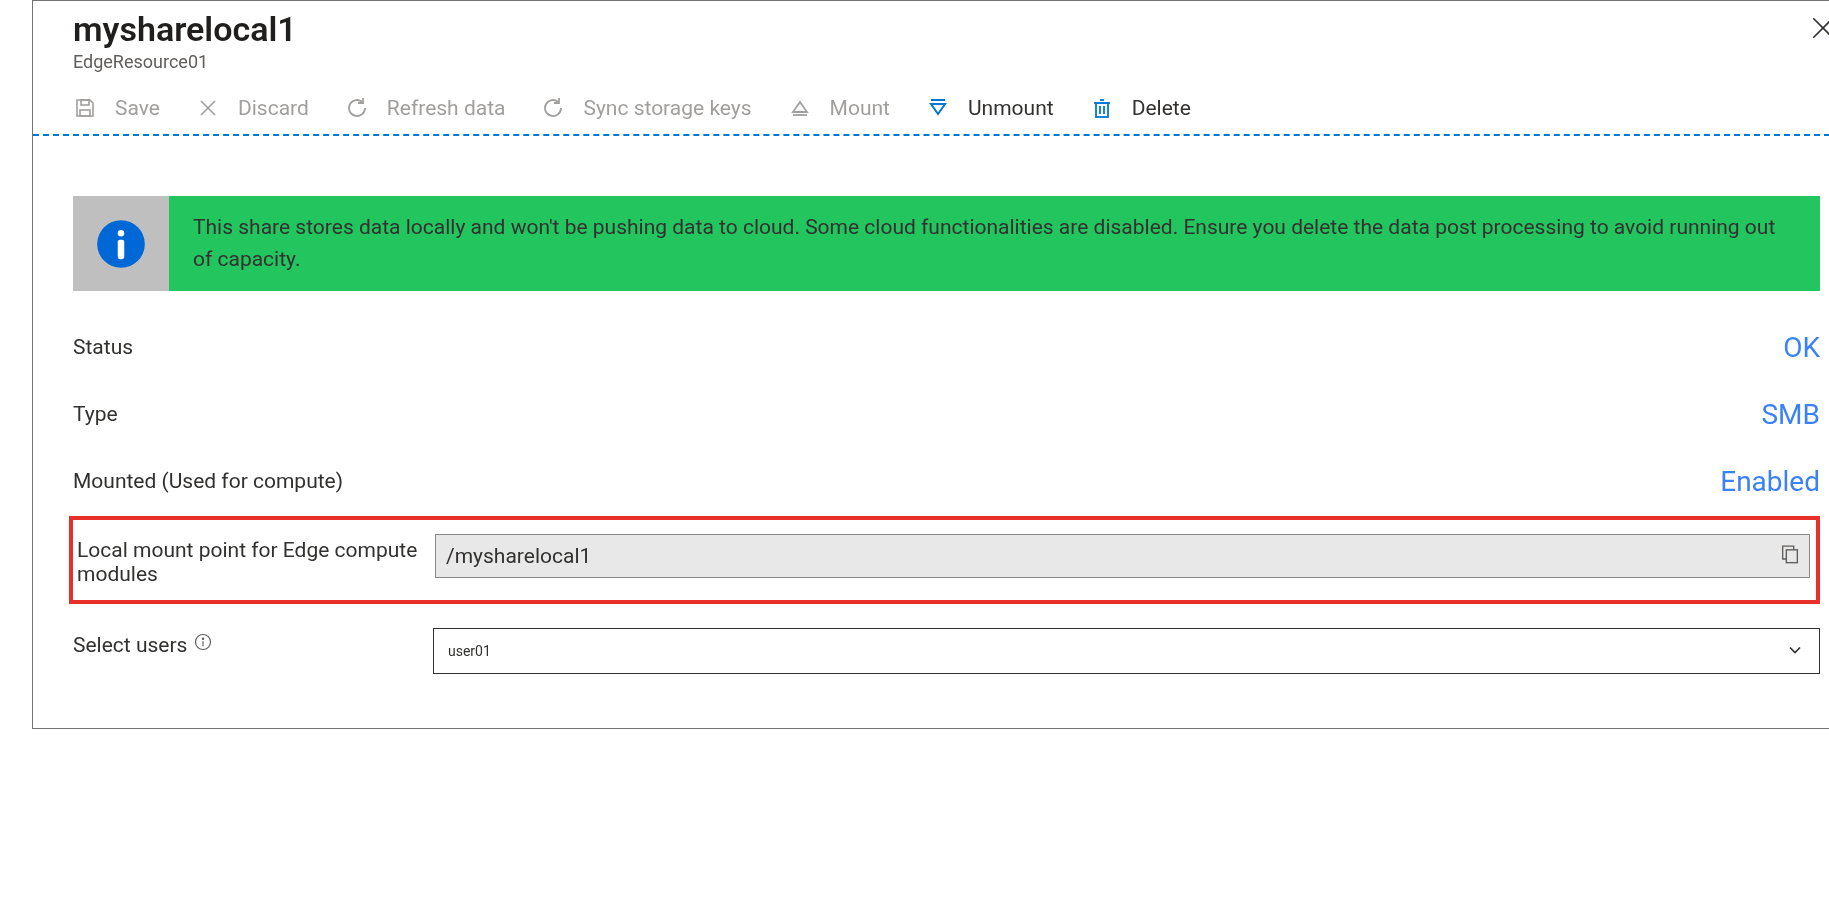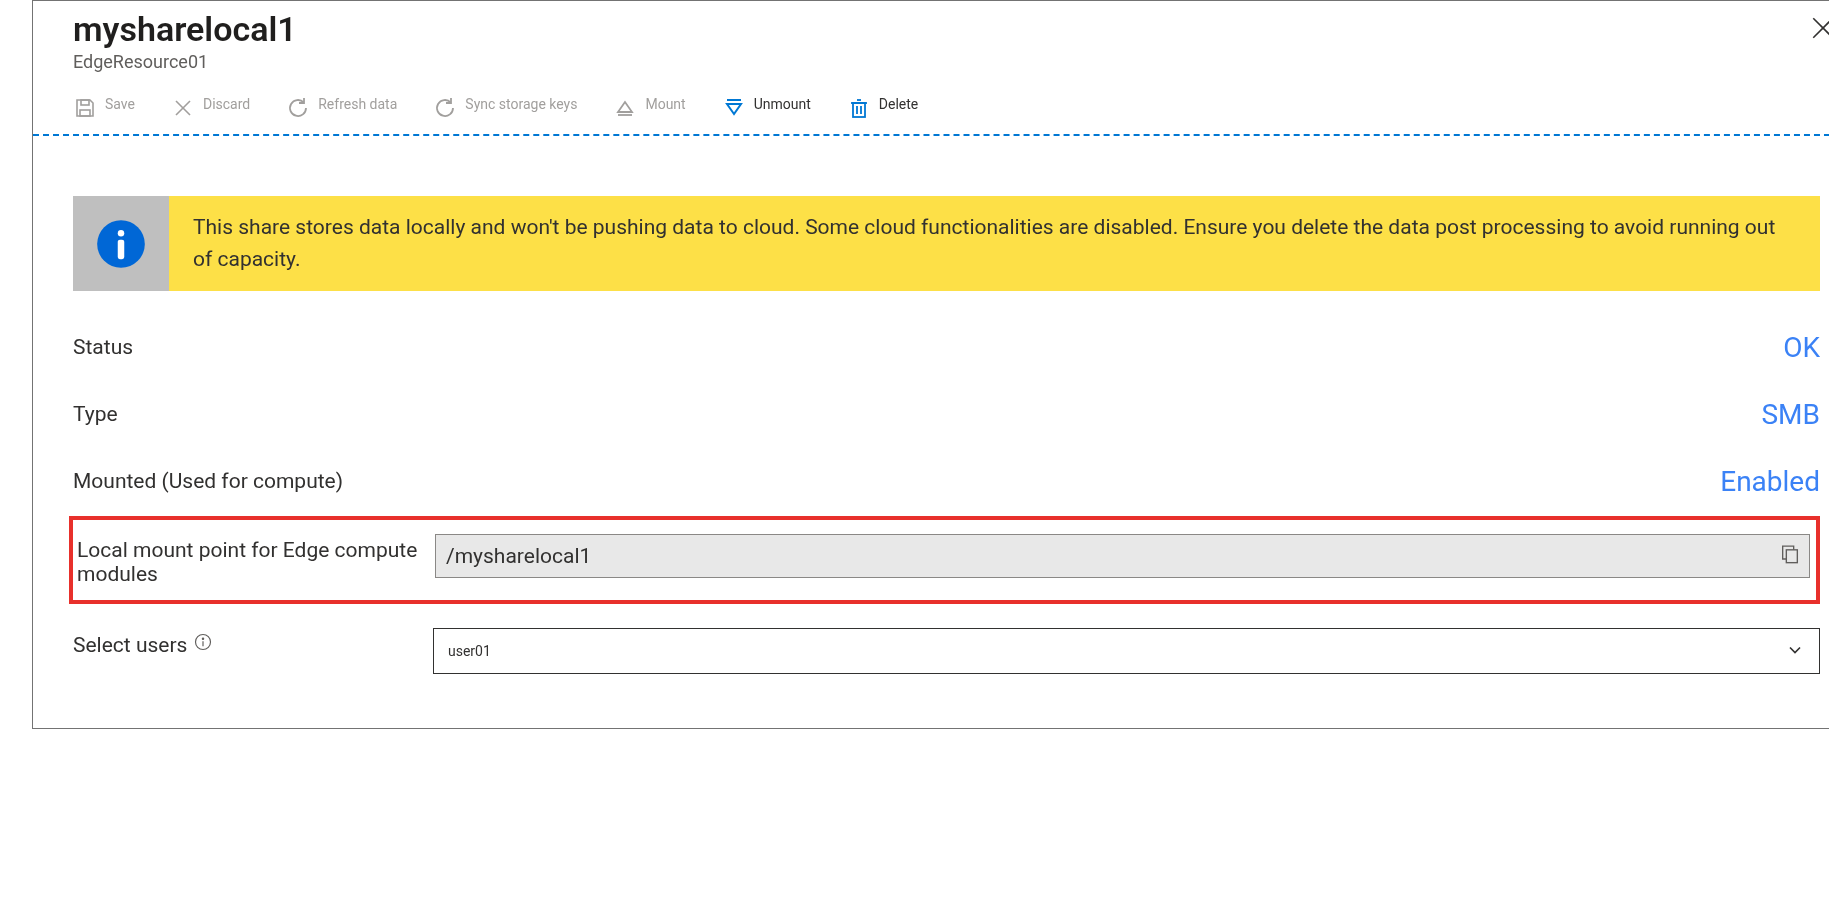--- a/index.html
+++ b/index.html
@@ -40,36 +40,36 @@
   .close-btn svg { width: 26px; height: 26px; }
   .toolbar {
     display: flex;
     gap: 36px;
     padding: 24px 40px 14px 40px;
     border-bottom: 2px dashed #0078d4;
     align-items: center;
   }
   .tb-item {
     display: inline-flex;
-    align-items: flex-start;
-    gap: 8px;
-    font-size: 14px;
+    align-items: flex-end;
+    gap: 18px;
+    font-size: 21px;
     cursor: pointer;
     color: #323130;
   }
   .tb-item.disabled { color: #a19f9d; cursor: default; }
   .tb-item .ic { display:inline-flex; align-items:center; justify-content:center; }
   .tb-item .ic svg { width:24px; height:24px; }
   .tb-item.disabled .ic svg { stroke:#a19f9d; fill:none; }
   .tb-item.active .ic svg { stroke:#0078d4; }
   .content { padding: 60px 40px 0 40px; }
   .info-banner {
     display: flex;
     align-items: stretch;
-    background: #fde047;
+    background: #22c55e;
     margin-bottom: 40px;
   }
   .info-icon-wrap {
     background: #bfbfbf;
     width: 96px;
     display:flex;
     align-items:center;
     justify-content:center;
   }
   .info-icon-wrap svg { width:52px; height:52px; }

